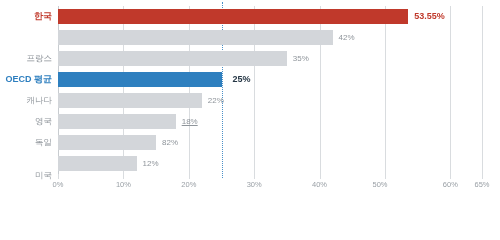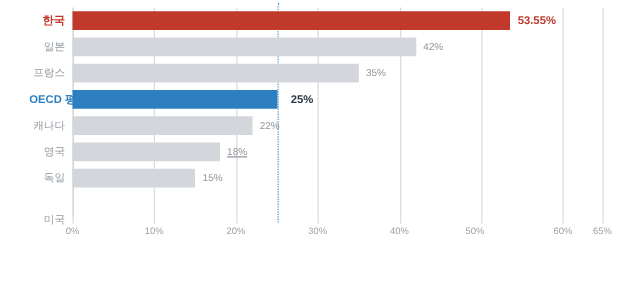--- a/index.html
+++ b/index.html
@@ -161,28 +161,31 @@
     <div class="row" style="top:84px;">
       <div class="bar" style="width:143.8px;"></div>
       <div class="bar-value" style="left:143.8px;">22%</div>
     </div>
     <div class="row" style="top:105px;">
       <div class="bar" style="width:117.7px;"></div>
       <div class="bar-value" style="left:117.7px;text-decoration:underline;">18%</div>
     </div>
     <div class="row" style="top:126px;">
       <div class="bar" style="width:98.1px;"></div>
-      <div class="bar-value" style="left:98.1px;">15%</div>
+      <div class="bar-value" style="left:98.1px;">82%</div>
+    </div>
+    <div class="row" style="top:147px;">
+      <div class="bar" style="width:78.5px;"></div>
+      <div class="bar-value" style="left:78.5px;">12%</div>
     </div>
   </div>
 
   <div class="cat-label hl-red" style="top:6px;">한국</div>
-  <div class="cat-label" style="top:27px;">일본</div>
   <div class="cat-label" style="top:48px;">프랑스</div>
-  <div class="cat-label hl-blue" style="top:69px;padding-left:18px;">OECD 평균</div>
+  <div class="cat-label hl-blue" style="top:69px;">OECD 평균</div>
   <div class="cat-label" style="top:111px;">영국</div>
   <div class="cat-label" style="top:90px;">캐나다</div>
   <div class="cat-label" style="top:132px;">독일</div>
   <div class="cat-label" style="top:153px;margin-top:12px;">미국</div>
 
   <div id="x-axis">
     <div class="tick-mark" style="left:0px;"></div>
     <div class="tick-mark" style="left:65.4px;"></div>
     <div class="tick-mark" style="left:130.8px;"></div>
     <div class="tick-mark" style="left:196.2px;"></div>

